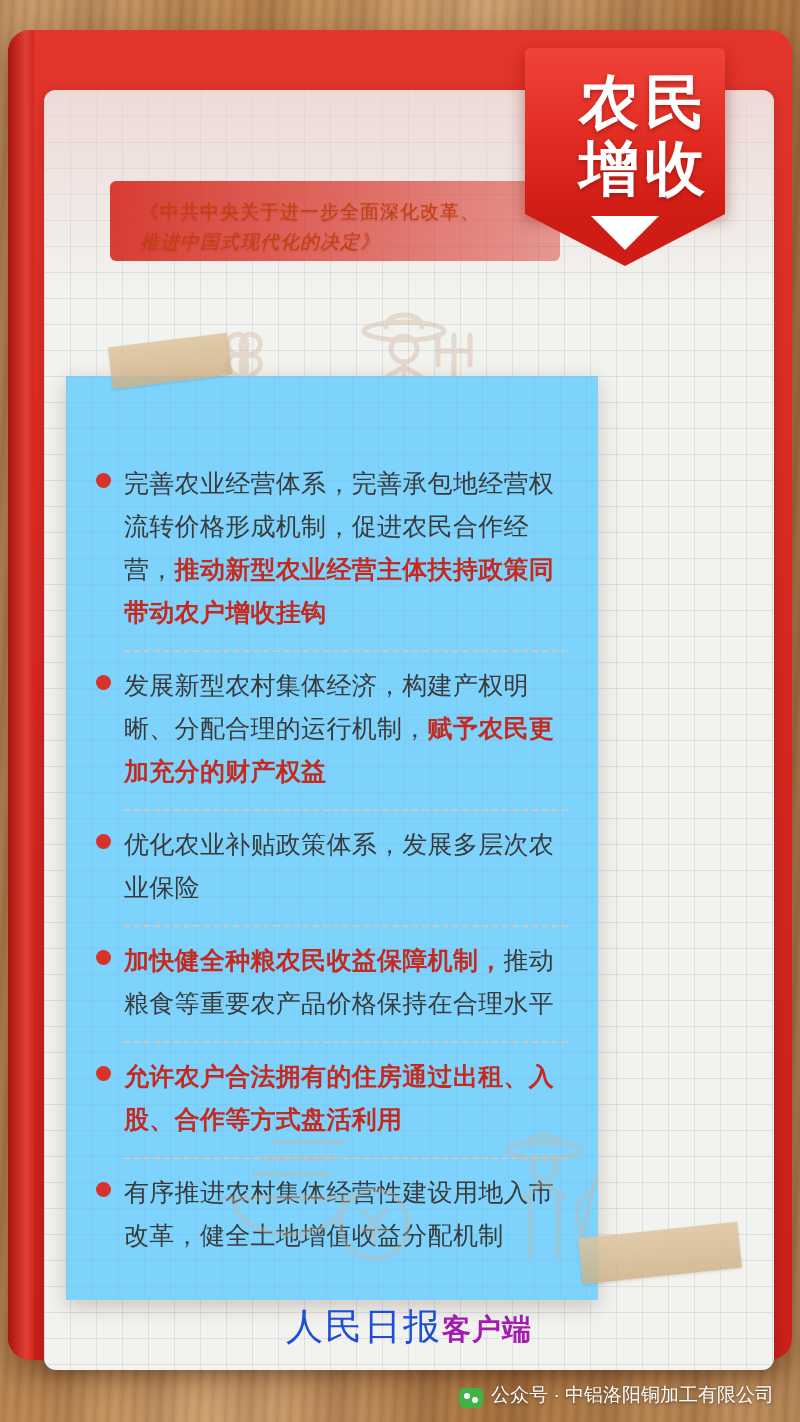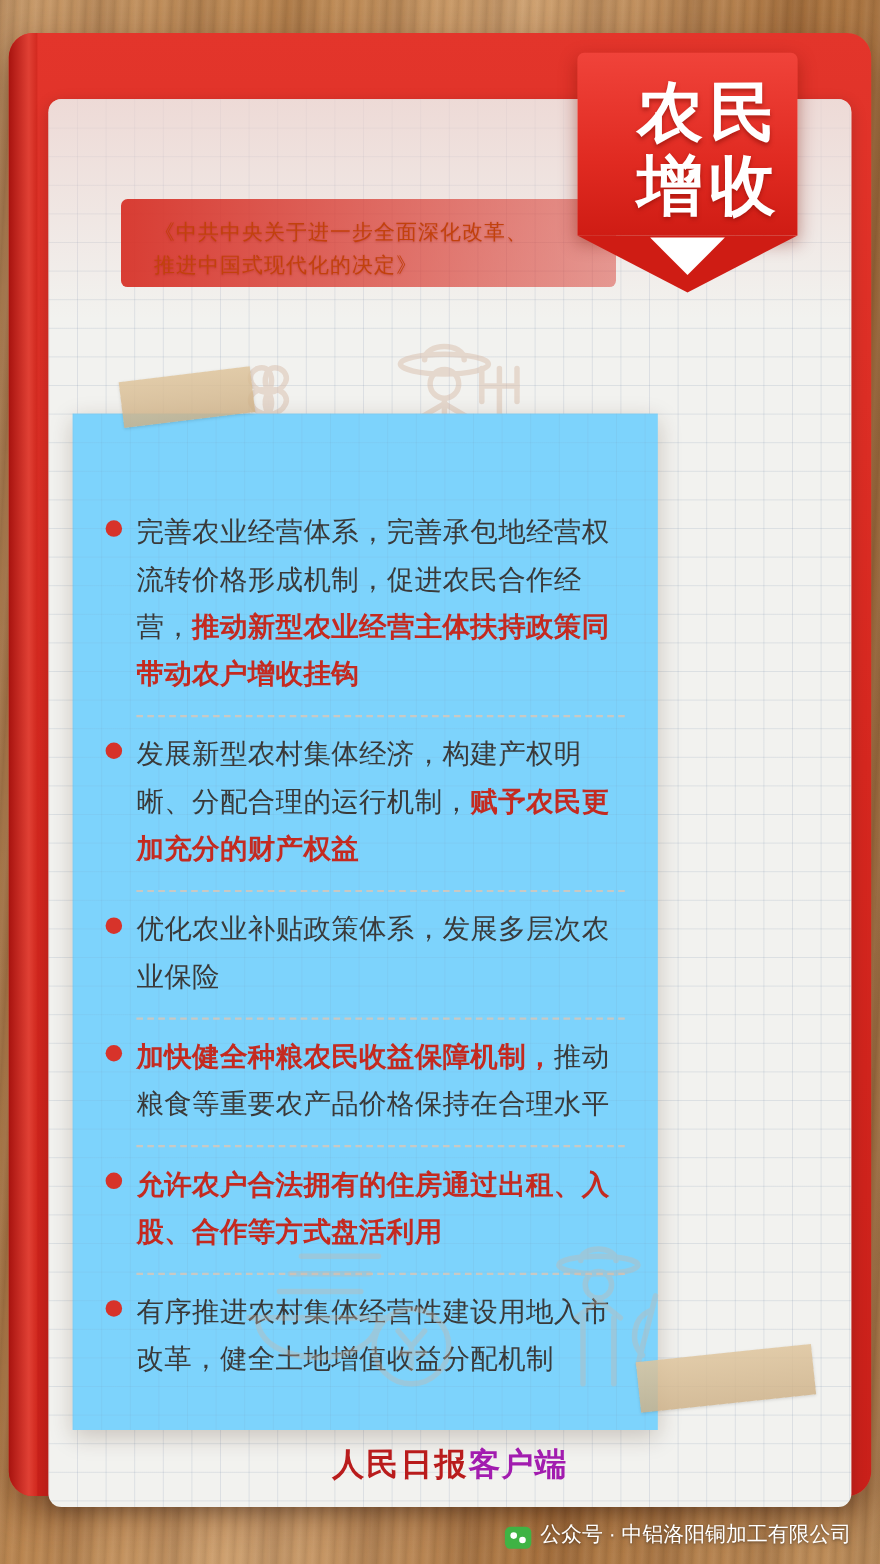--- a/index.html
+++ b/index.html
@@ -68,21 +68,21 @@
     letter-spacing:1px;
     text-shadow:0 1px 2px rgba(150,20,10,0.35);
     z-index:6;
   }
   .headline .hl-bg{
     position:absolute;left:-30px;top:-16px;width:450px;height:80px;
     background:linear-gradient(90deg,rgba(214,46,36,0.92),rgba(214,46,36,0.45));
     border-radius:6px;z-index:-1;
   }
   .headline .l1{display:block;}
-  .headline .l2{display:block;}
+  .headline .l2{display:block;font-style:italic;}
 
   
   .deco-top{
     position:absolute;left:110px;top:205px;width:400px;height:160px;
     opacity:0.45;z-index:2;
   }
 
   
   .ribbon{
     position:absolute;right:75px;top:48px;width:200px;z-index:20;
@@ -170,21 +170,21 @@
   .deco-bottom{
     position:absolute;left:180px;bottom:92px;width:430px;height:150px;
     opacity:0.35;z-index:9;
   }
 
   
   .footer{
     position:absolute;left:0;right:0;bottom:18px;text-align:center;z-index:20;
   }
   .footer .rm{
-    color:#b91c1c;font-weight:bold;font-size:29px;letter-spacing:2px;
+    color:#1d4ed8;font-weight:normal;font-size:37px;letter-spacing:2px;
     font-family:"DejaVu Serif","Liberation Serif",serif;
   }
   .footer .kh{
     color:#a21caf;font-weight:bold;font-size:29px;letter-spacing:1px;
     font-family:"DejaVu Serif","Liberation Serif",serif;
   }
 
   
   .watermark{
     position:absolute;right:26px;bottom:14px;

